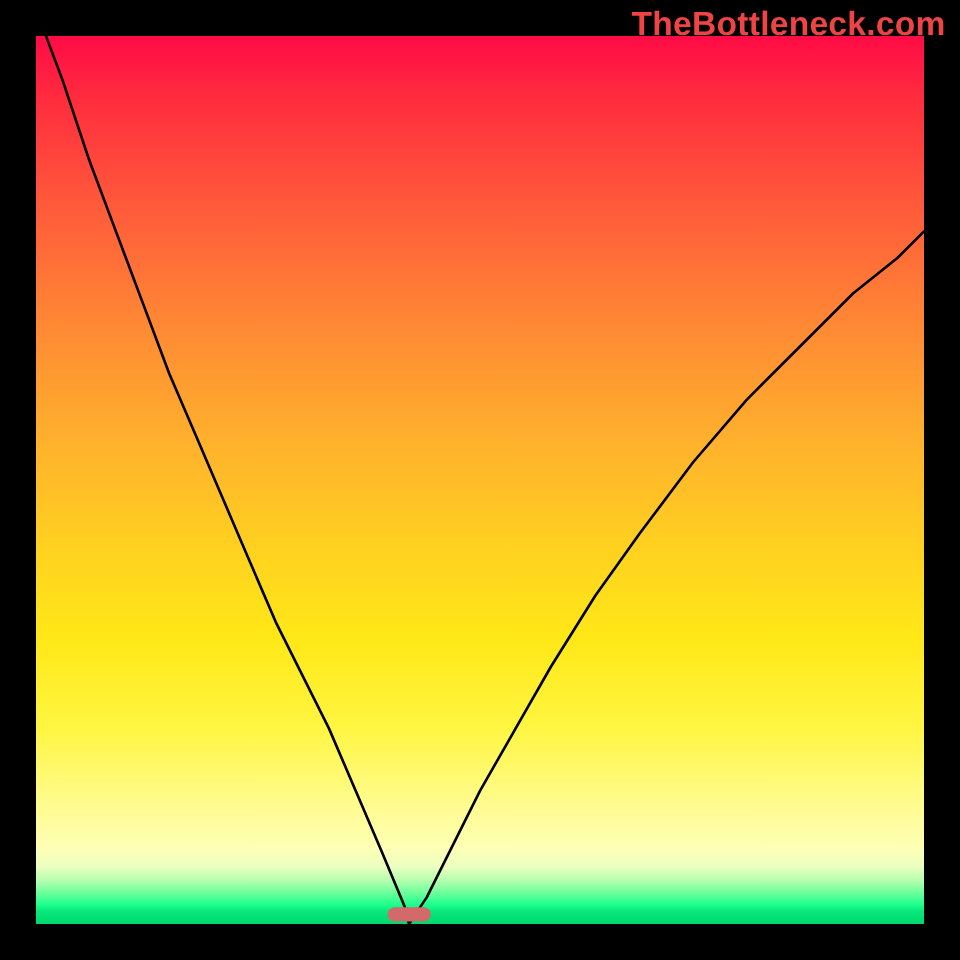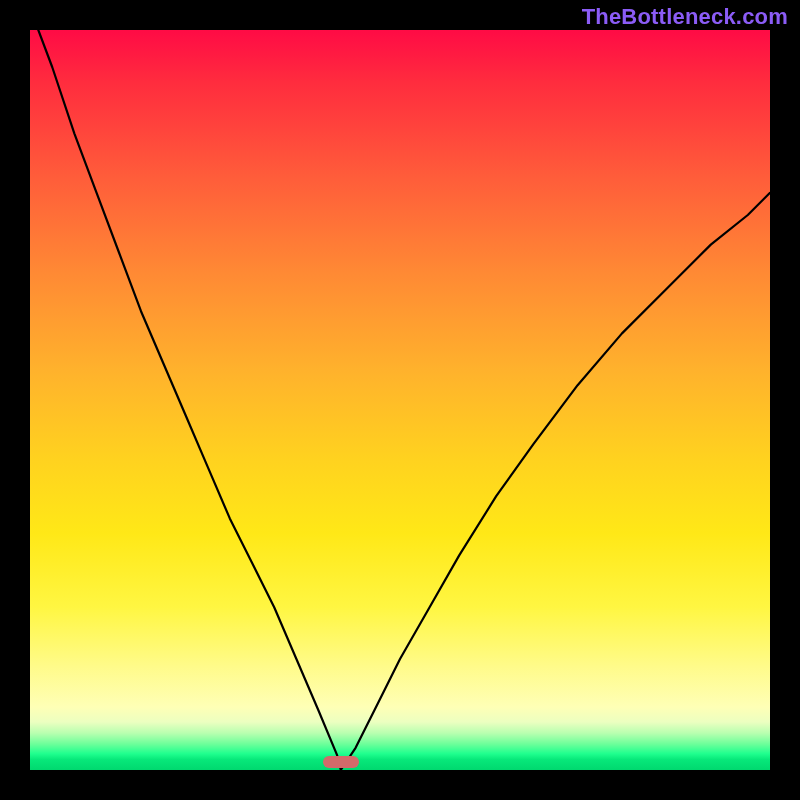--- a/index.html
+++ b/index.html
@@ -9,22 +9,22 @@
     height: 800px;
     background: #000;
     position: relative;
     overflow: hidden;
     font-family: Arial, sans-serif;
   }
   .watermark {
     position: absolute;
     top: 4px;
     right: 12px;
-    color: #8b5cf6;
-    font-size: 22px;
+    color: #ef4444;
+    font-size: 28px;
     font-weight: bold;
     z-index: 10;
     letter-spacing: 0.2px;
   }
   .plot-area {
     position: absolute;
     left: 30px;
     top: 30px;
     width: 740px;
     height: 740px;

